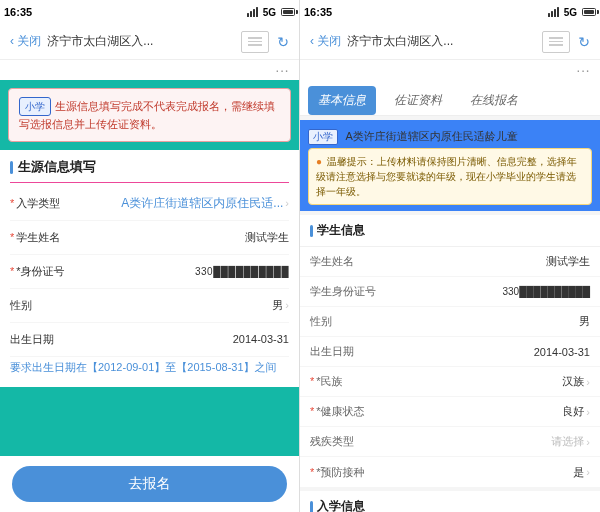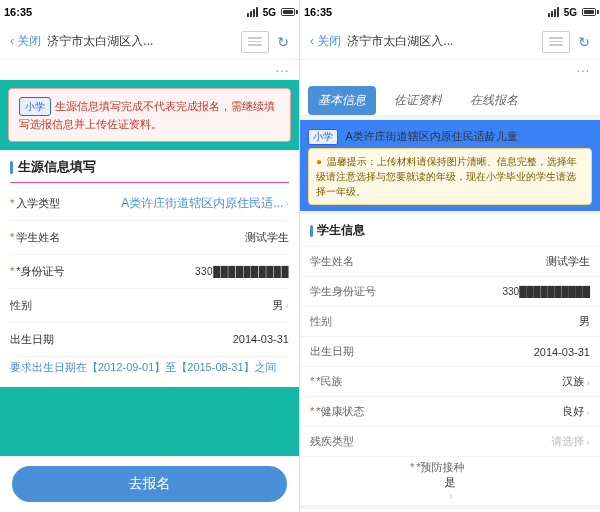--- a/index.html
+++ b/index.html
@@ -246,21 +246,21 @@
       margin-right: 4px;
       vertical-align: middle;
     }
     .r-form-row {
       display: flex;
       align-items: center;
       min-height: 30px;
       border-bottom: 1px solid #f5f5f5;
       padding: 3px 10px;
     }
-    .r-form-row:last-child { border-bottom: none; flex-direction: column; }
+    .r-form-row:last-child { border-bottom: none; }
     .r-form-label {
       font-size: 11px;
       color: #666;
       min-width: 80px;
     }
     .r-form-label.required::before {
       content: '*';
       color: #e74c3c;
       margin-right: 2px;
     }

